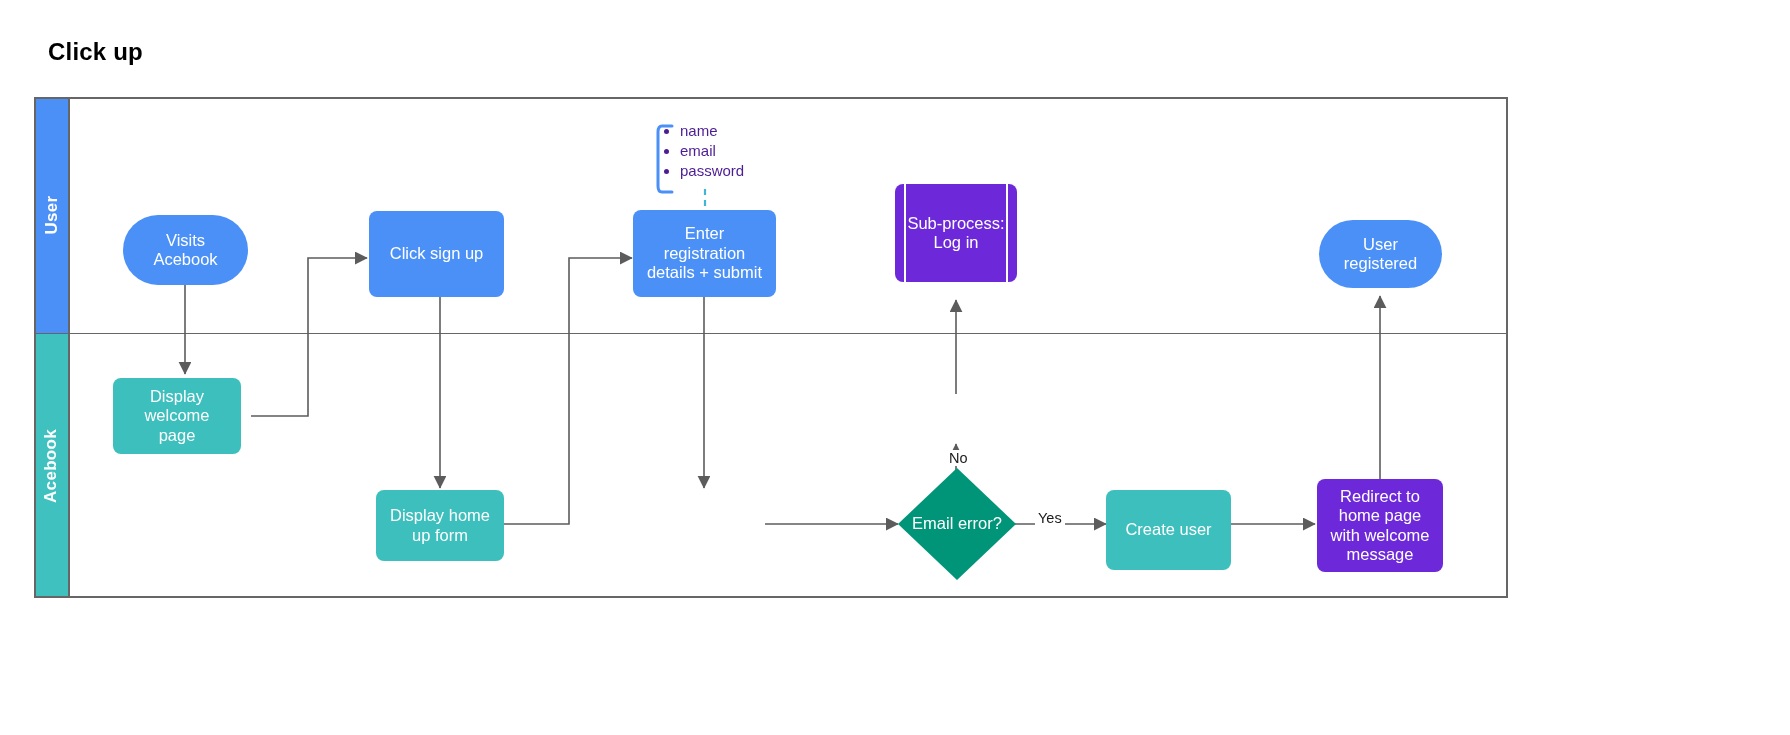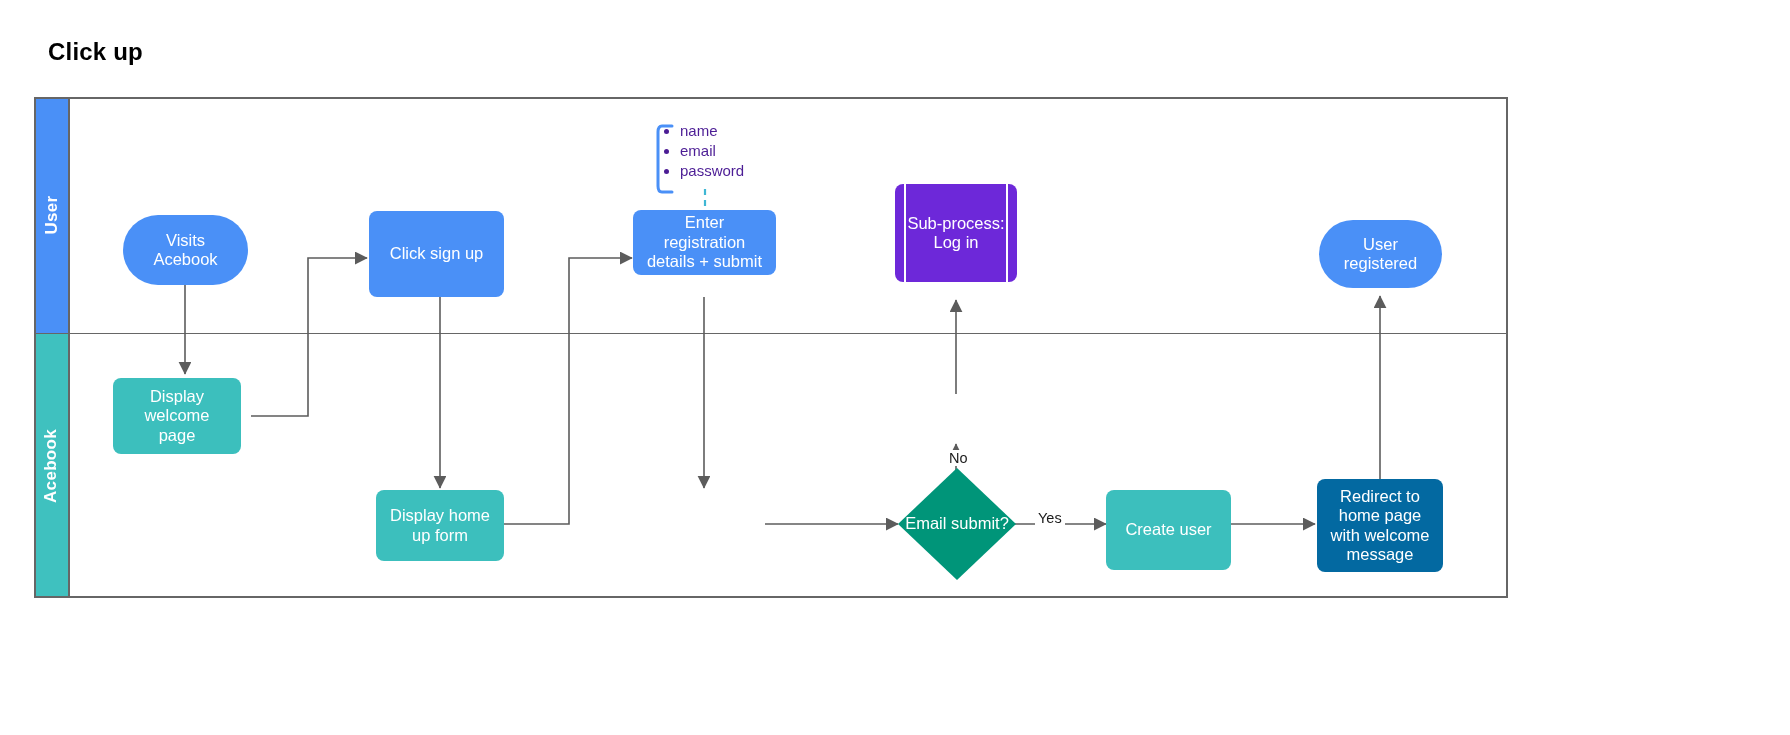--- a/index.html
+++ b/index.html
@@ -206,21 +206,21 @@
 
   <div class="node shape-terminator" style="left:89px; top:118px; width:125px; height:70px; background:#4a90f7;">
     <span style="white-space:pre-line;">Visits
 Acebook</span>
   </div>
 
   <div class="node shape-process" style="left:335px; top:114px; width:135px; height:86px; background:#4a90f7;">
     <span style="white-space:pre-line;">Click sign up</span>
   </div>
 
-  <div class="node shape-process" style="left:599px; top:113px; width:143px; height:65px; background:#4a90f7;">
+  <div class="node shape-process" style="left:599px; top:113px; width:143px; height:87px; background:#4a90f7;">
     <span style="white-space:pre-line;">Enter
 registration
 details + submit</span>
   </div>
 
   <div class="node shape-subprocess" style="left:861px; top:87px; width:122px; height:98px; background:#6d28d9;">
     <div class="subproc-bar" style="left:9px;"></div>
     <div class="subproc-bar" style="right:9px;"></div>
     <span style="white-space:pre-line;">Sub-process:
 Log in</span>
@@ -241,27 +241,27 @@
     <span style="white-space:pre-line;">Display home
 up form</span>
   </div>
 
 
 
   <div class="node shape-decision" style="left:864px; top:371px; width:118px; height:112px;">
     <svg class="diamond-svg" viewBox="0 0 118 112" preserveAspectRatio="none">
       <polygon points="59,0 118,56 59,112 0,56" fill="#009579"></polygon>
     </svg>
-    <span class="diamond-label">Email submit?</span>
+    <span class="diamond-label">Email error?</span>
   </div>
 
   <div class="node shape-process" style="left:1072px; top:393px; width:125px; height:80px; background:#3cbfbd;">
     <span style="white-space:pre-line;">Create user</span>
   </div>
 
-  <div class="node shape-process" style="left:1283px; top:382px; width:126px; height:93px; background:#0369a1;">
+  <div class="node shape-process" style="left:1283px; top:382px; width:126px; height:93px; background:#6d28d9;">
     <span style="white-space:pre-line;">Redirect to
 home page
 with welcome
 message</span>
   </div>
 
 </div>
 
 </body></html>

